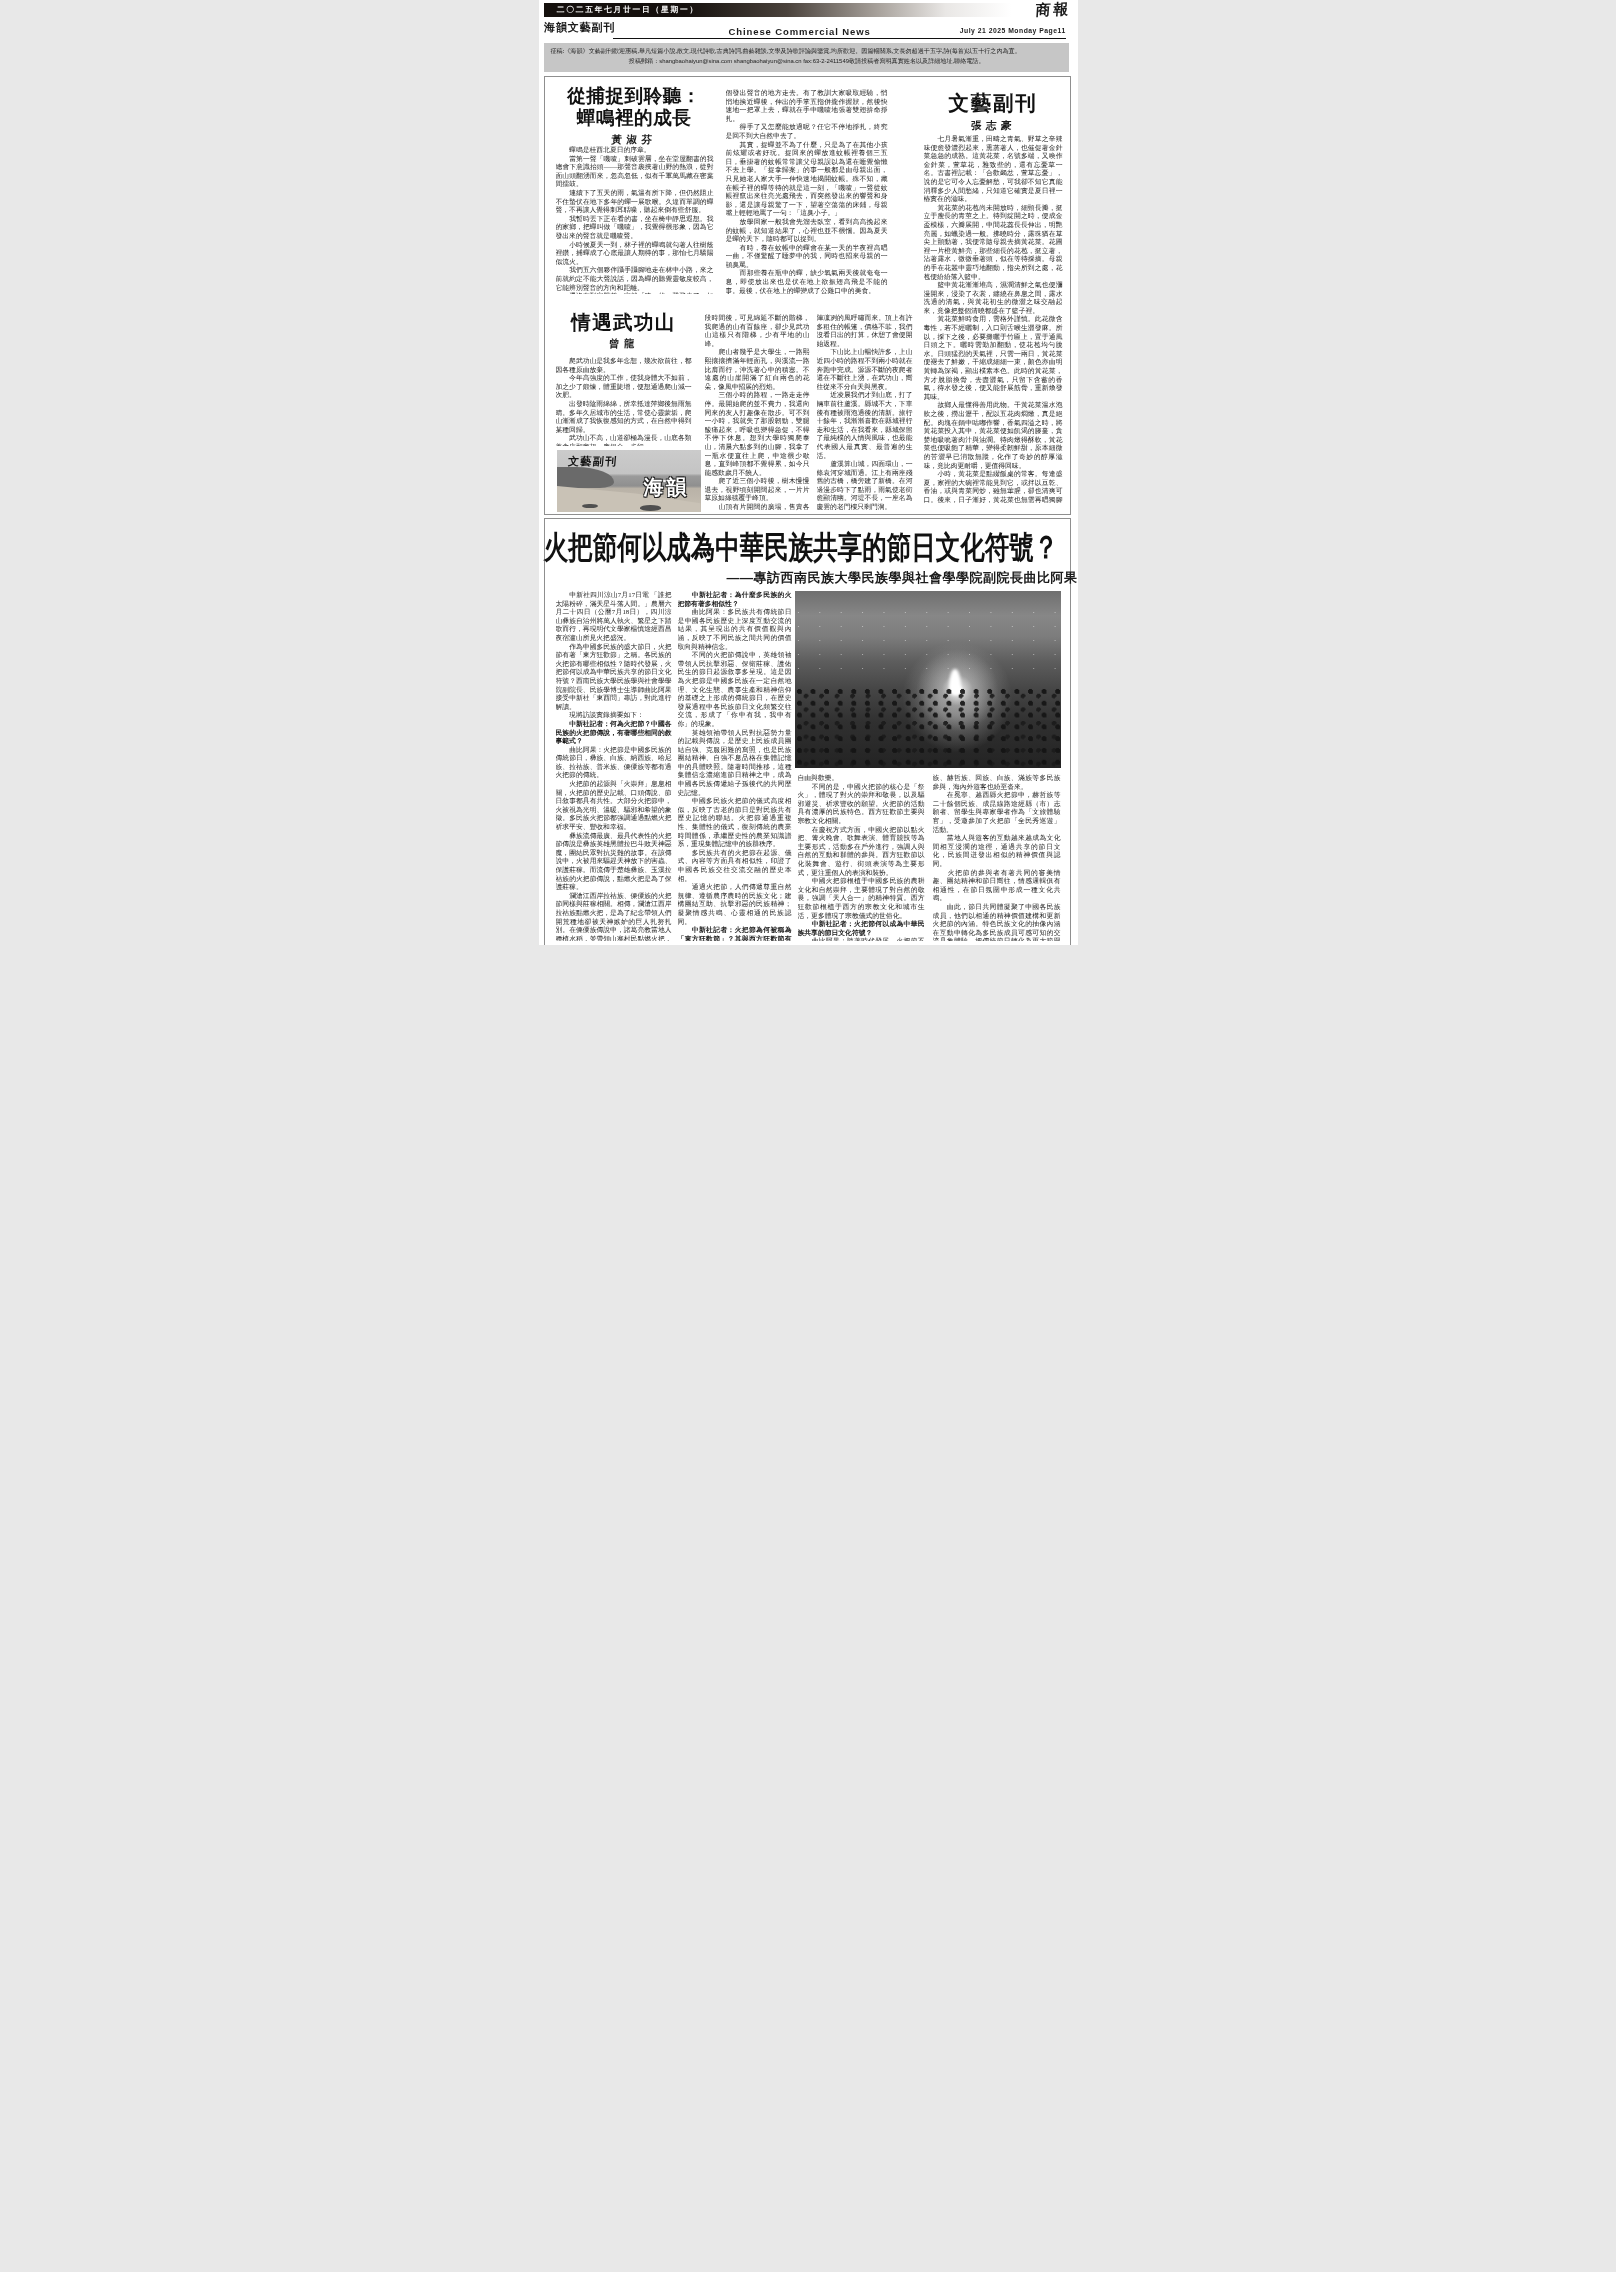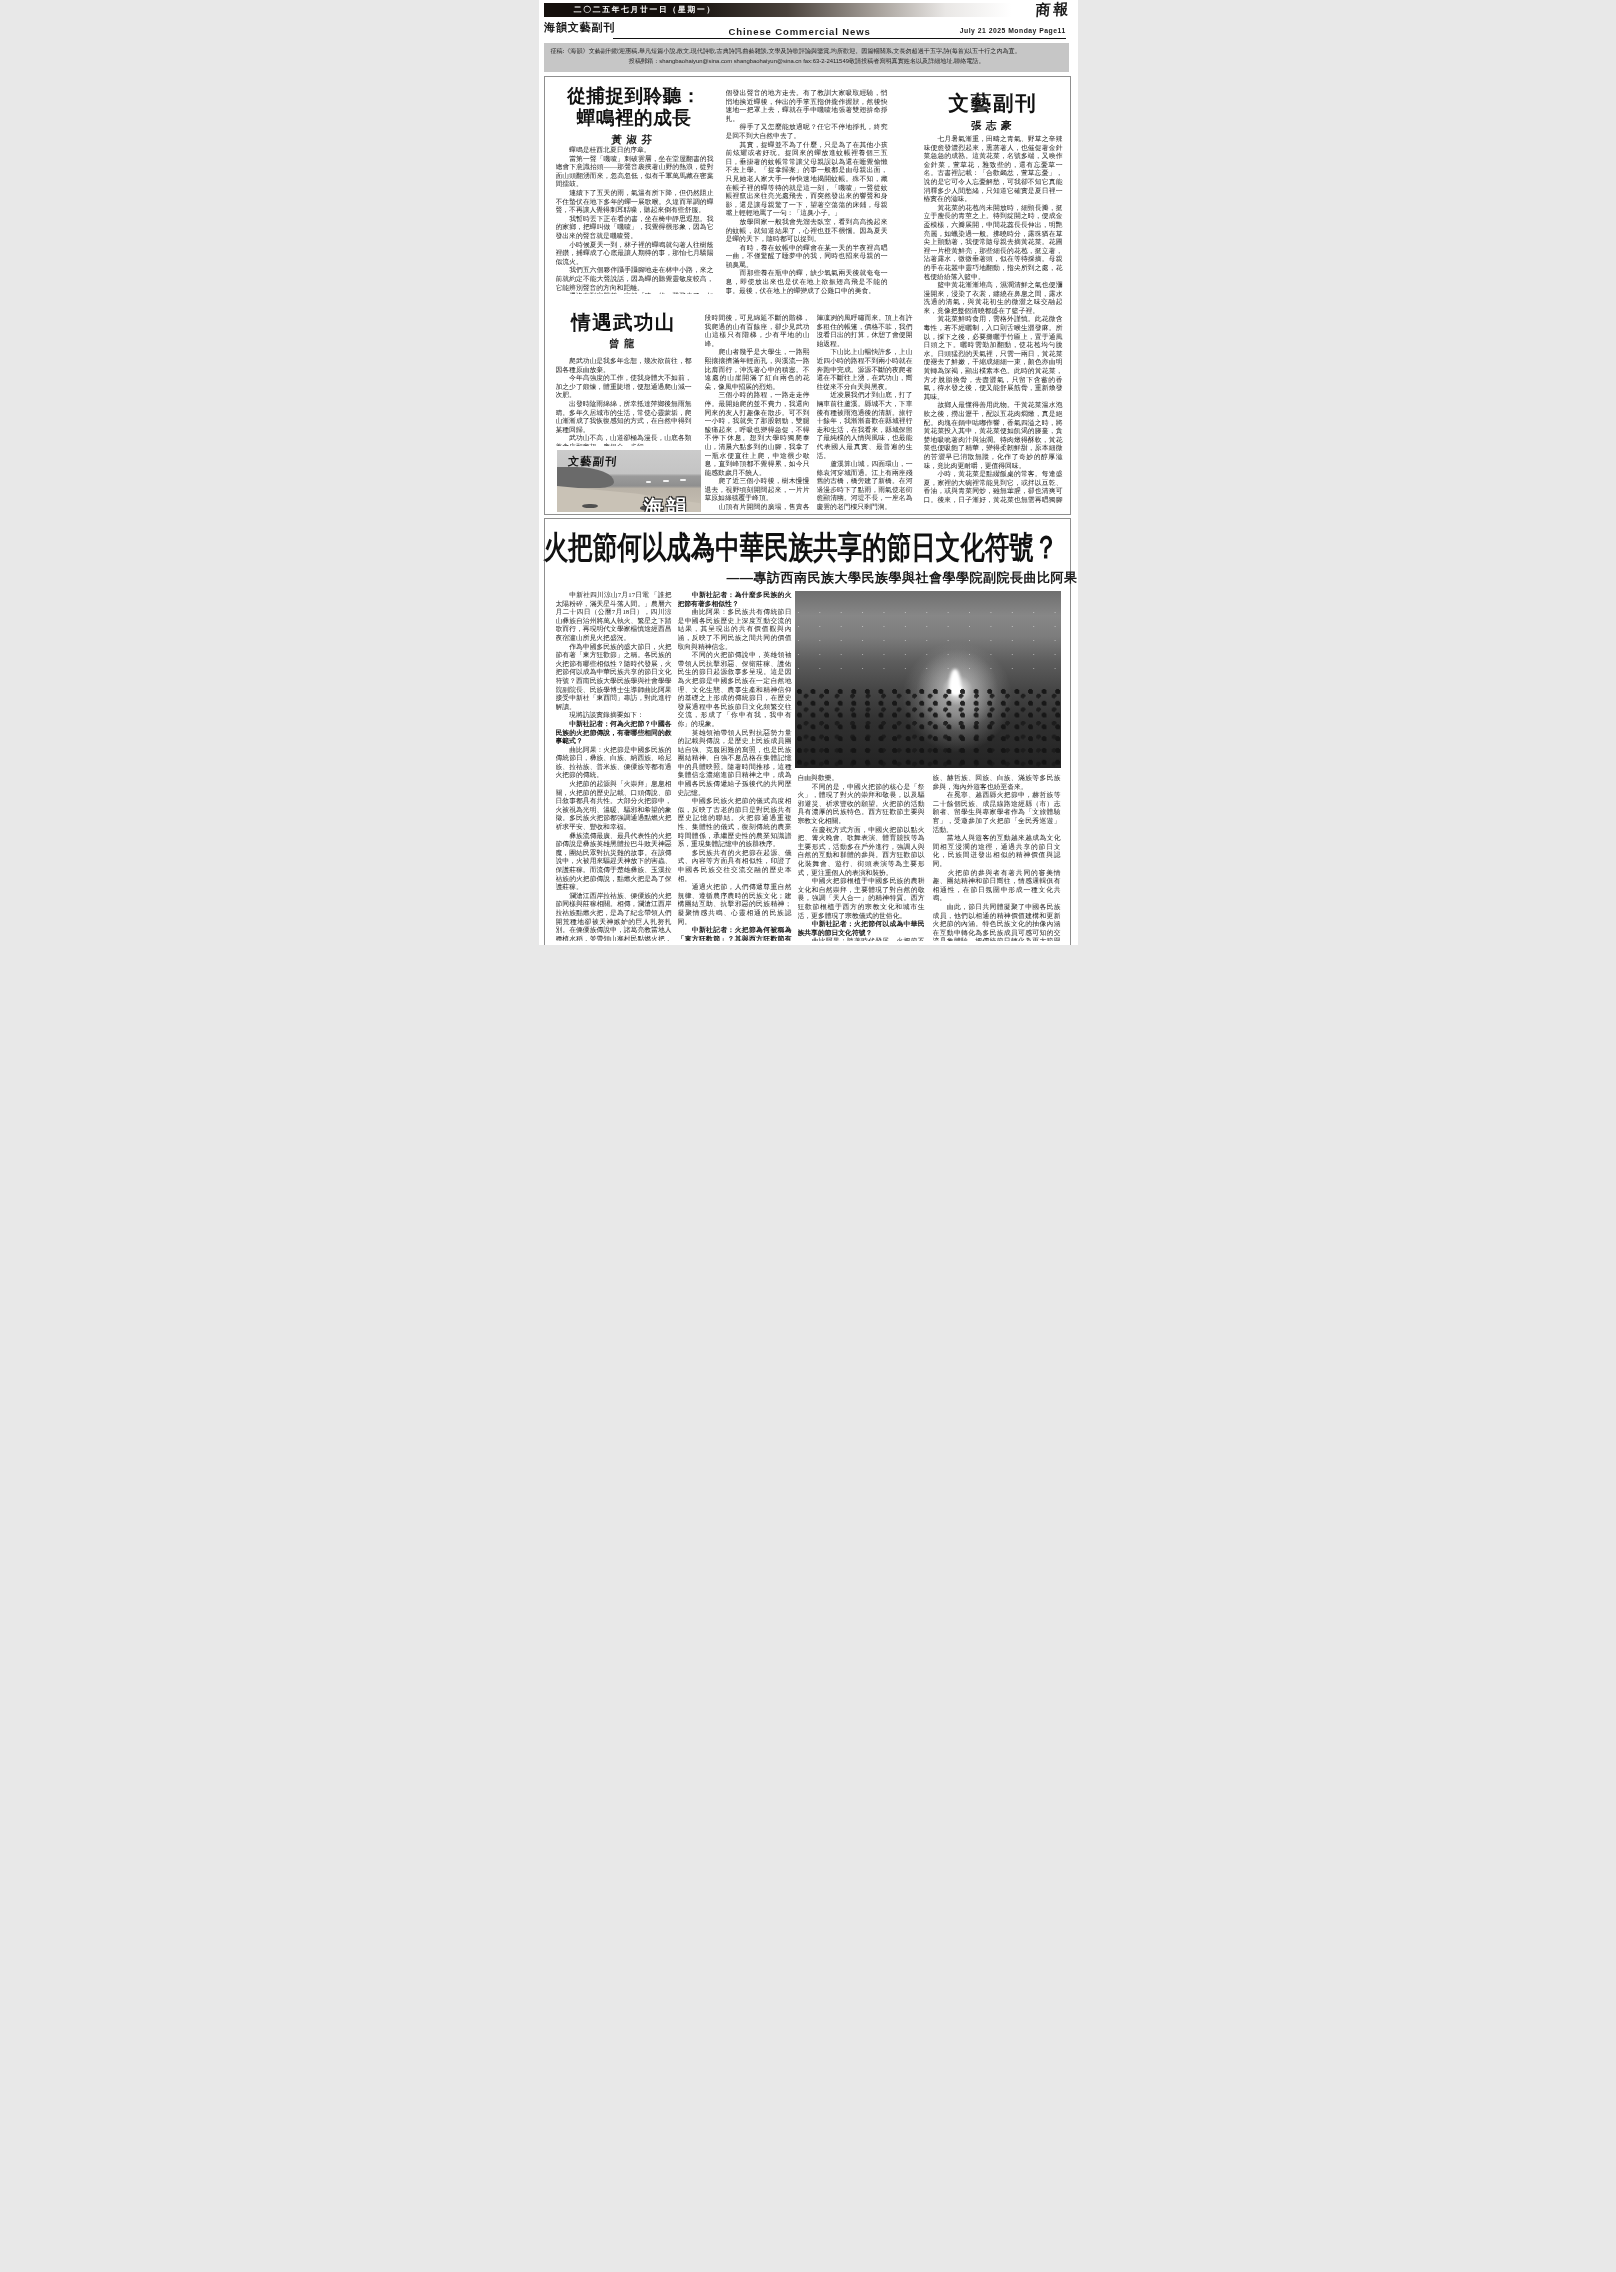--- a/index.html
+++ b/index.html
@@ -3,21 +3,21 @@
 <meta charset="utf-8">
 <style>
   html,body{margin:0;padding:0;background:#e8e8e8;}
   .page{position:relative;width:539px;height:945px;background:#fff;margin:0 auto;
         font-family:"Liberation Serif",serif;color:#1c1c1c;overflow:hidden;}
   
   .datebar{position:absolute;left:5.5px;top:3.2px;width:467px;height:14px;
            background:linear-gradient(90deg,#15100d 0%,#15100d 30%,#4a423c 52%,#aaa49e 72%,#e9e7e5 86%,#fff 100%);
            display:flex;align-items:center;}
   .datebar span{color:#fff;font-weight:700;font-size:7.7px;letter-spacing:1.8px;padding-left:12.7px;
-                font-family:"Liberation Sans",sans-serif;margin-left:17px;}
+                font-family:"Liberation Sans",sans-serif;}
   .brand{position:absolute;right:6.4px;top:0.9px;width:64px;height:18px;font-size:15px;font-weight:900;
          font-family:"Liberation Serif",serif;transform:rotate(-2deg) skewX(-6deg);letter-spacing:2.7px;text-align:right;}
   .masthead{position:absolute;left:5.5px;top:20px;font-size:11px;font-weight:900;letter-spacing:0.9px;
             font-family:"Liberation Sans",sans-serif;}
   .m-eng{position:absolute;left:190px;top:25.5px;font-size:9.5px;font-weight:700;letter-spacing:0.9px;
          font-family:Liberation Sans, sans-serif;}
   .m-date{position:absolute;right:11.8px;top:27px;font-size:6.8px;font-weight:700;letter-spacing:0.5px;
           font-family:"Liberation Sans",sans-serif;}
   .mast-rule{position:absolute;left:74px;right:11.8px;top:38px;height:1.4px;background:#111;}
   .subbox{position:absolute;left:5.5px;top:43px;right:8.2px;height:29px;background:#c6c6c6;
@@ -49,21 +49,21 @@
   .photo-sea .beach{position:absolute;inset:0;background:#c9c2b6;
                     clip-path:polygon(0 58%,55% 70%,100% 86%,100% 100%,0 100%);}
   .photo-sea .rock1,.photo-sea .rock2{position:absolute;background:#4f4f4f;border-radius:50%;}
   .photo-sea .rock1{left:18%;bottom:6%;width:15.5px;height:4.5px;}
   .photo-sea .rock2{left:58%;bottom:2%;width:21px;height:5.5px;}
   .photo-sea .boat{position:absolute;width:5.5px;height:1.8px;background:#f2f2f2;border-radius:0.9px;top:50%;}
   .sea-cap{position:absolute;left:8%;top:6%;font-size:11px;font-weight:900;letter-spacing:1.4px;
            font-family:"Liberation Serif",serif;color:#161616;transform:skewX(-5deg);}
   .sea-logo{position:absolute;right:8%;top:38%;font-size:20px;font-weight:900;letter-spacing:2.7px;
             font-family:"Liberation Sans",sans-serif;color:#fff;
-            text-shadow:-0.9px -0.9px 0 #222,0.9px -0.9px 0 #222,-0.9px 0.9px 0 #222,0.9px 0.9px 0 #222,0 1.4px 0 #222;margin-top:20px;}
+            text-shadow:-0.9px -0.9px 0 #222,0.9px -0.9px 0 #222,-0.9px 0.9px 0 #222,0.9px 0.9px 0 #222,0 1.4px 0 #222;}
   
   .h-torch{left:4.5px;top:526px;width:516px;font-size:24.5px;letter-spacing:0px;transform:scaleY(1.28);transform-origin:top center;}
   .sub-torch{position:absolute;left:0;top:569px;width:539px;text-align:right;font-size:13px;font-weight:800;
              font-family:"Liberation Sans",sans-serif;letter-spacing:0.5px;}
   
   .photo-fire{position:absolute;left:256px;top:591px;width:266px;height:177px;overflow:hidden;
       background:
         radial-gradient(circle at 61% 56%, rgba(255,255,255,.98) 0 2.7px, rgba(240,240,240,.75) 6.4px, rgba(220,220,220,.35) 15.5px, rgba(200,200,200,0) 41px),
         radial-gradient(circle at 61% 60%, rgba(180,180,180,.5) 0 18px, rgba(120,120,120,0) 55px),
         linear-gradient(#6f6f6f 0%,#878787 14%,#7c7c7c 26%,#5d5d5d 40%,#454545 56%,#303030 74%,#232323 100%);}

